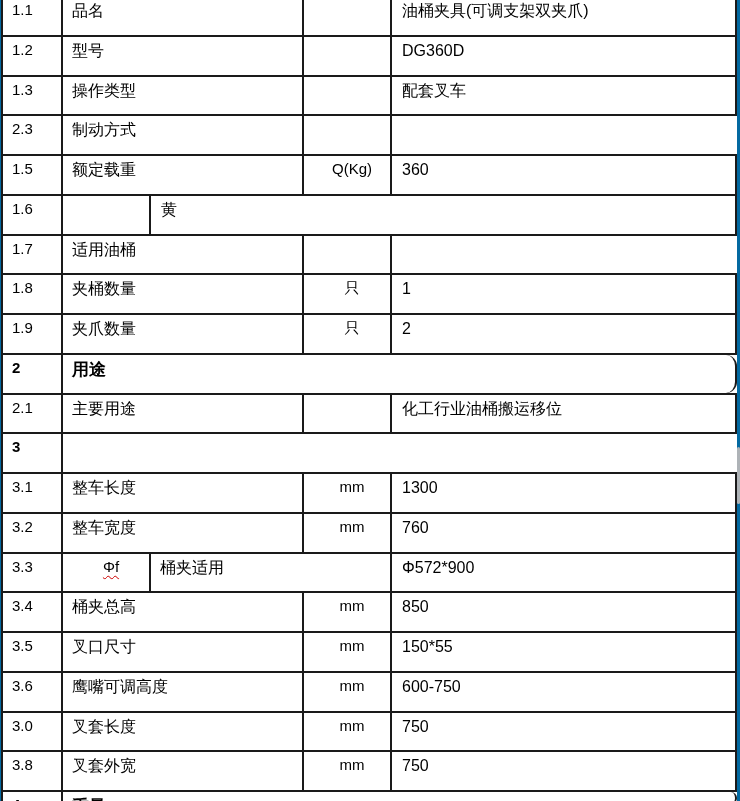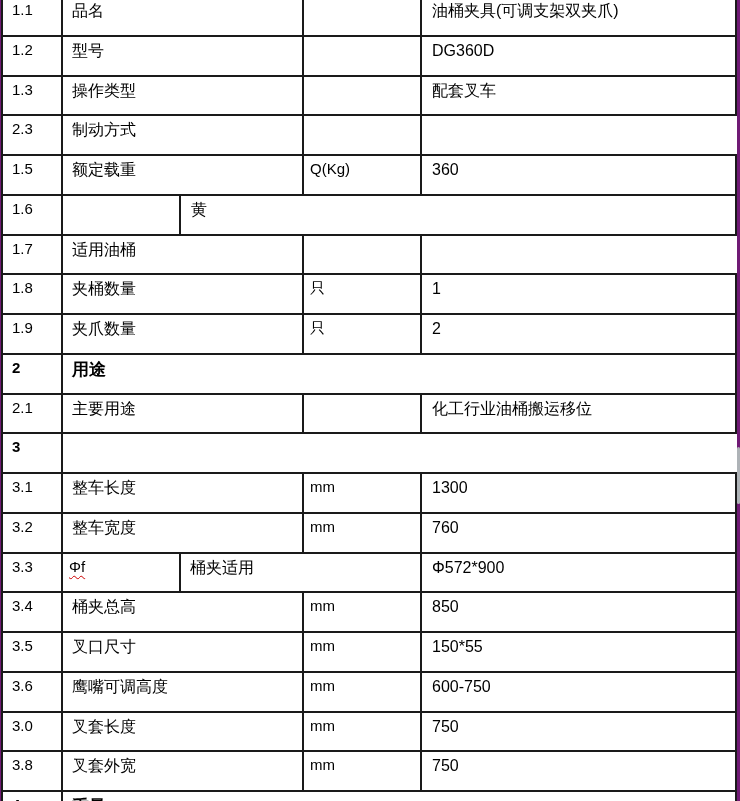--- a/index.html
+++ b/index.html
@@ -1,21 +1,21 @@
 <!DOCTYPE html>
 <html><head>
 <meta charset="utf-8">
 <style>
   * { margin: 0; padding: 0; box-sizing: border-box; }
   html, body { background: #ffffff; }
   .viewport {
     position: relative;
     width: 740px;
     height: 801px;
-    background: #701a75;
+    background: #0369a1;
     overflow: hidden;
     font-family: "Liberation Sans", "DejaVu Sans", sans-serif;
     color: #000000;
   }
   .spec-table {
     position: absolute;
     left: 1px;
     top: -3px;
     width: 736px;
     border-left: 2px solid #1a1a1a;
@@ -33,23 +33,23 @@
   }
   .cell {
     padding: 4px 6px 0 9px;
     font-size: 15px;
     line-height: 1.25;
     overflow: hidden;
     white-space: nowrap;
   }
   .c-num   { width: 60px;  border-right: 2px solid #1a1a1a; }
   .c-label { width: 241px; border-right: 2px solid #1a1a1a; font-size: 16px; }
-  .c-unit  { width: 118px; border-right: 2px solid #1a1a1a; padding-left: 6px; }
+  .c-unit  { width: 88px; border-right: 2px solid #1a1a1a; padding-left: 16px; text-align: center; }
   .c-value { flex: 1;      border-right: 2px solid #1a1a1a; padding-left: 10px; font-size: 16px; }
-  .c-title { flex: 1;      border-right: 2px solid #1a1a1a; font-size: 17px; font-weight: bold; }
+  .c-title { flex: 1;      border-right: 2px solid #1a1a1a; font-size: 17px; font-weight: bold; border-radius: 11px; }
   .row.section .c-num { font-weight: bold; }
   .squiggle {
     text-decoration: underline wavy #cc0000;
     text-decoration-thickness: 1px;
     text-underline-offset: 3px;
   }
   .scrollbar-fragment {
     position: absolute;
     right: 0px;
     top: 447px;

